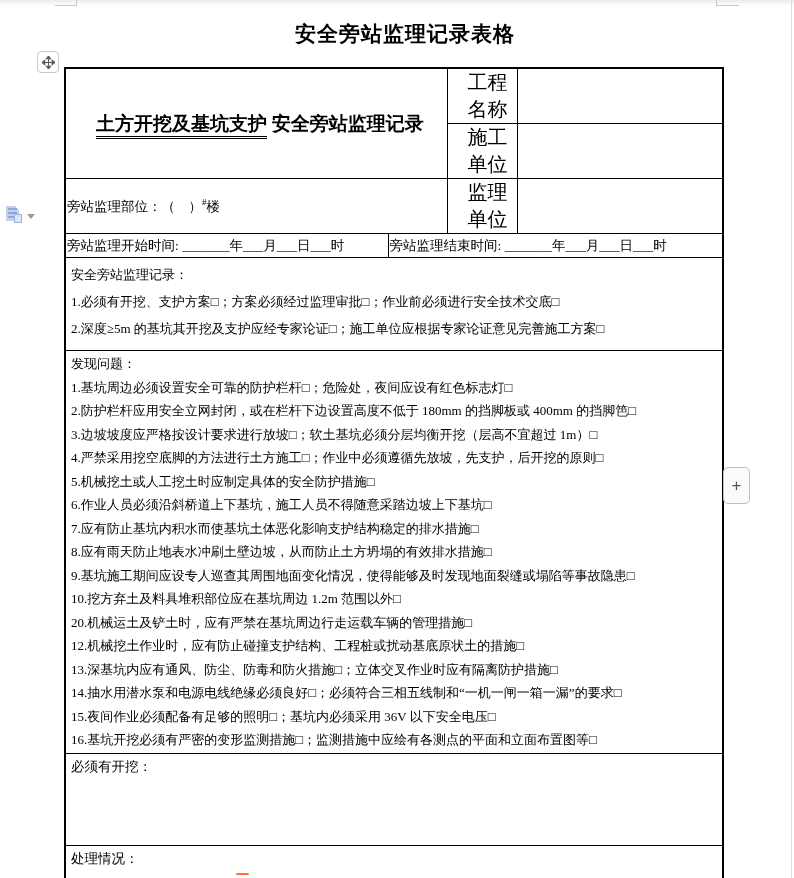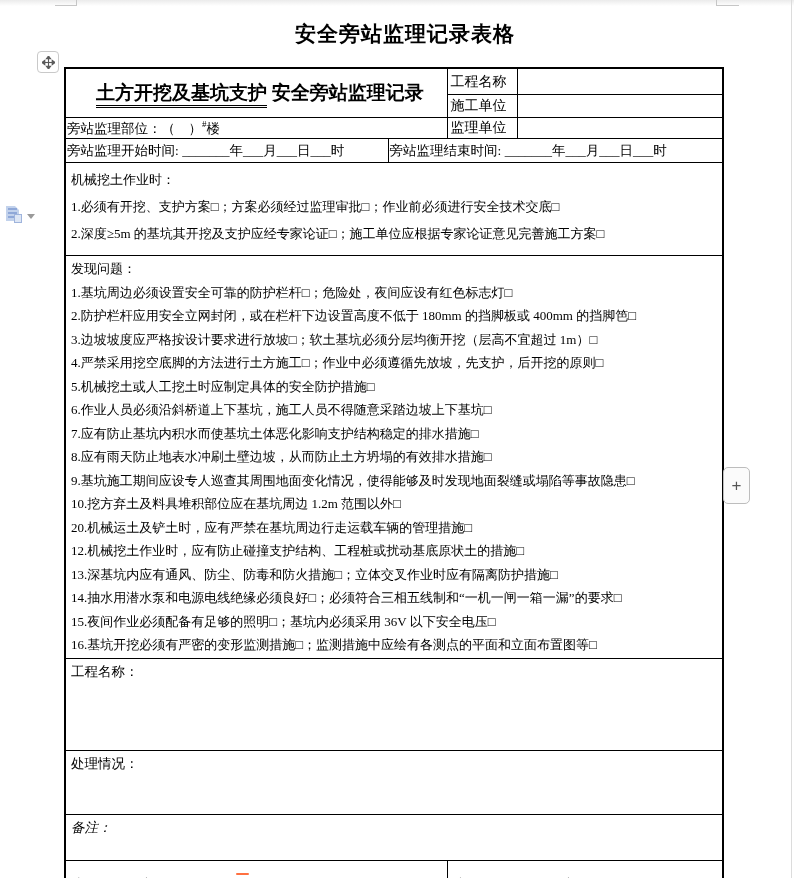--- a/index.html
+++ b/index.html
@@ -35,21 +35,21 @@
         background:#ff7040;border-radius:1px;}
   table.form{position:absolute;left:64px;top:67px;width:658px;border-collapse:collapse;
         table-layout:fixed;}
   table.form{border:2px solid #000;}
   td{border:1.5px solid #000;padding:0;font-size:13px;vertical-align:middle;overflow:hidden;}
   .r1 td{height:25px;} .r2 td{height:22px;} .r3 td{height:20px;} .r4 td{height:23px;}
   .r5 td{height:89px;} .r6 td{height:401px;} .r7 td{height:87px;} .r8 td{height:59px;}
   .r9 td{height:41px;font-style:italic;} .r10 td{height:48px;}
   .title-cell{font-size:19px;font-weight:bold;padding-left:30px;}
   .title-cell .u{border-bottom:3.5px double #000;padding-bottom:2px;}
-  .lbl{font-size:14px;padding-left:3px;}
+  .lbl{font-size:20px;padding-left:20px;}
   .loc,.time{font-size:13.5px;padding-left:1px;}
   .loc sup{font-size:9px;}
   .block{vertical-align:top;padding:3px 6px 0 5px;}
   .pre .line{line-height:27px;}
   .chk{padding-top:1px;}
   .chk .line{line-height:23.5px;}
   .tall{vertical-align:top;padding:4px 6px 0 5px;font-size:13.5px;}
   .sig{font-size:13.5px;padding-left:7px;}
 </style>
 </head>
@@ -111,21 +111,21 @@
       <td class="loc" colspan="2"><span>旁站监理部位：（　）</span><sup>#</sup><span>楼</span></td>
       <td class="lbl">监理单位</td>
       <td class="val"></td>
     </tr>
     <tr class="r4">
       <td class="time">旁站监理开始时间: _______年___月___日___时</td>
       <td class="time" colspan="3">旁站监理结束时间: _______年___月___日___时</td>
     </tr>
     <tr class="r5">
       <td class="block pre" colspan="4">
-        <div class="line">机械挖土作业时：</div>
+        <div class="line">安全旁站监理记录：</div>
         <div>
               <div class="line">1.必须有开挖、支护方案□；方案必须经过监理审批□；作业前必须进行安全技术交底□</div>
               <div class="line">2.深度≥5m 的基坑其开挖及支护应经专家论证□；施工单位应根据专家论证意见完善施工方案□</div>
             </div>
       </td>
     </tr>
     <tr class="r6">
       <td class="block chk" colspan="4">
         <div class="line">发现问题：</div>
         <div>
@@ -142,21 +142,21 @@
               <div class="line">20.机械运土及铲土时，应有严禁在基坑周边行走运载车辆的管理措施□</div>
               <div class="line">12.机械挖土作业时，应有防止碰撞支护结构、工程桩或扰动基底原状土的措施□</div>
               <div class="line">13.深基坑内应有通风、防尘、防毒和防火措施□；立体交叉作业时应有隔离防护措施□</div>
               <div class="line">14.抽水用潜水泵和电源电线绝缘必须良好□；必须符合三相五线制和“一机一闸一箱一漏”的要求□</div>
               <div class="line">15.夜间作业必须配备有足够的照明□；基坑内必须采用 36V 以下安全电压□</div>
               <div class="line">16.基坑开挖必须有严密的变形监测措施□；监测措施中应绘有各测点的平面和立面布置图等□</div>
             </div>
       </td>
     </tr>
     <tr class="r7">
-      <td class="tall" colspan="4"><span>工程名称：</span></td>
+      <td class="tall" colspan="4"><span>必须有开挖：</span></td>
     </tr>
     <tr class="r8">
       <td class="tall" colspan="4"><span>处理情况：</span></td>
     </tr>
     <tr class="r9">
       <td class="tall" colspan="4"><span>备注：</span></td>
     </tr>
     <tr class="r10">
       <td class="sig" colspan="2">安全员（签字）: ________________</td>
       <td class="sig" colspan="2">旁站监理人员（签字）: ______________</td>

